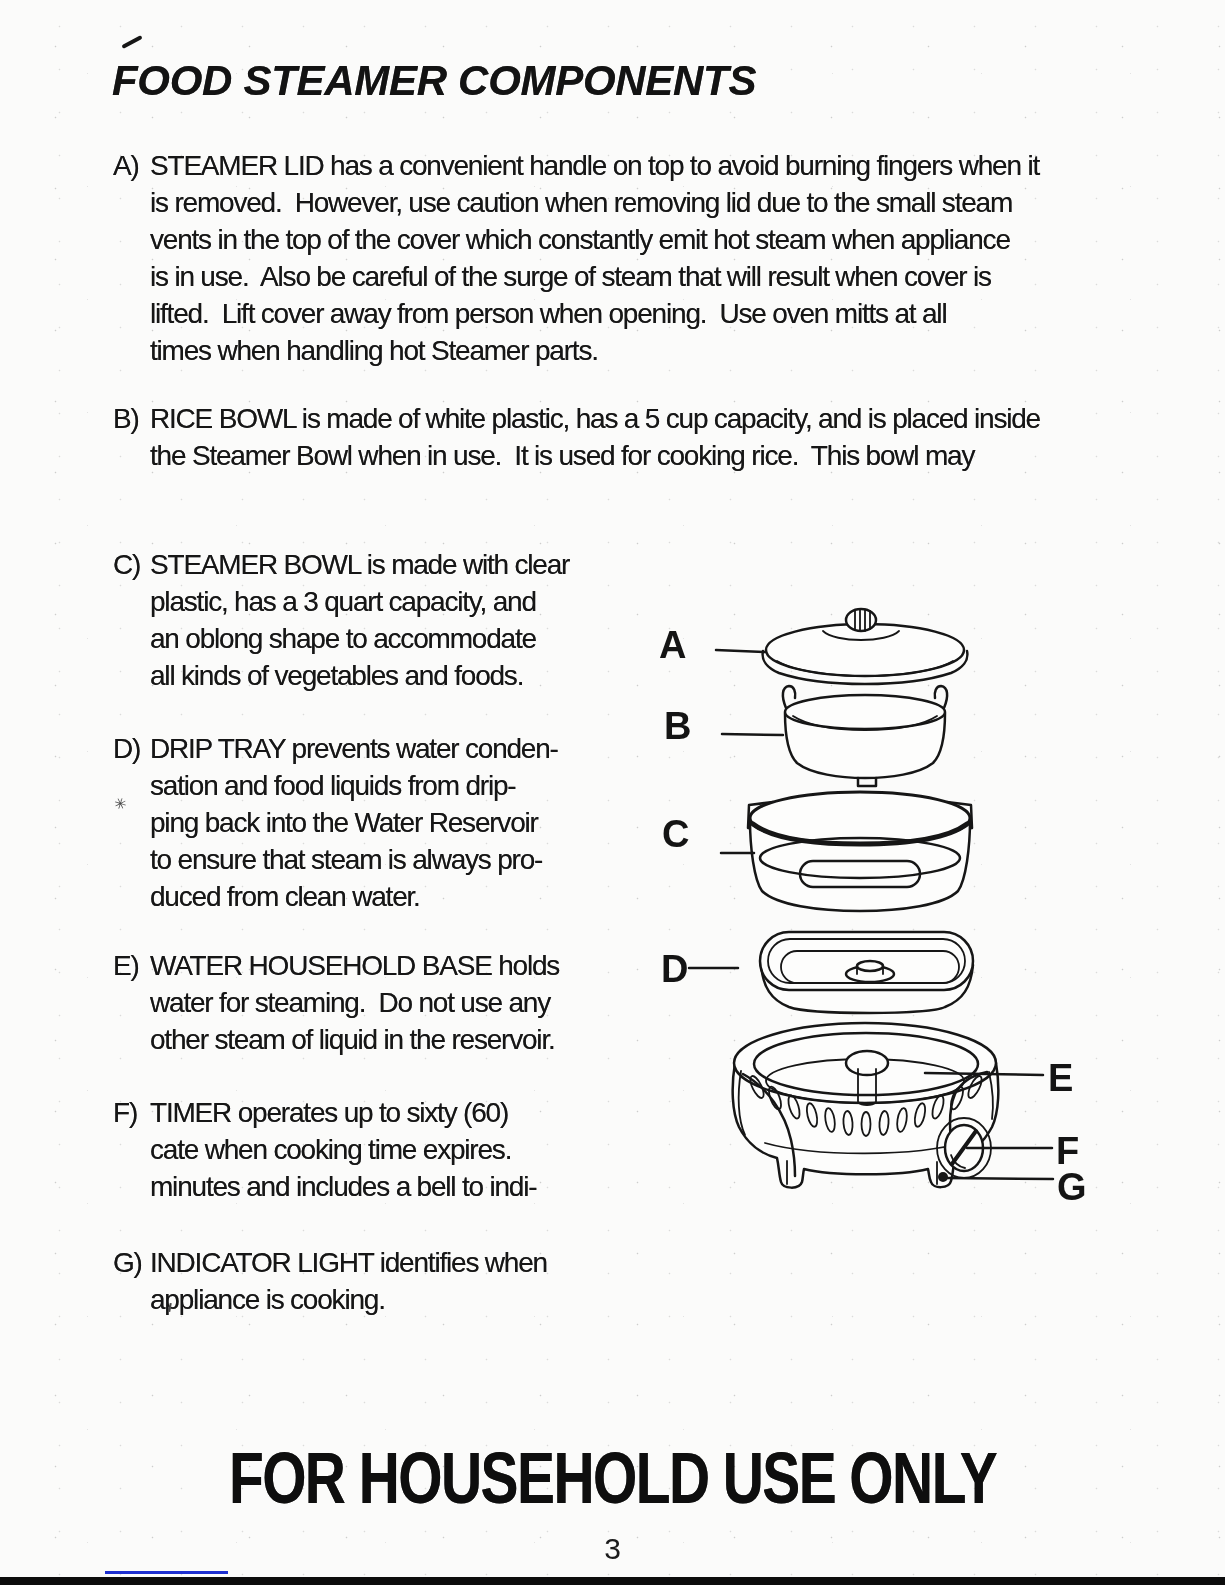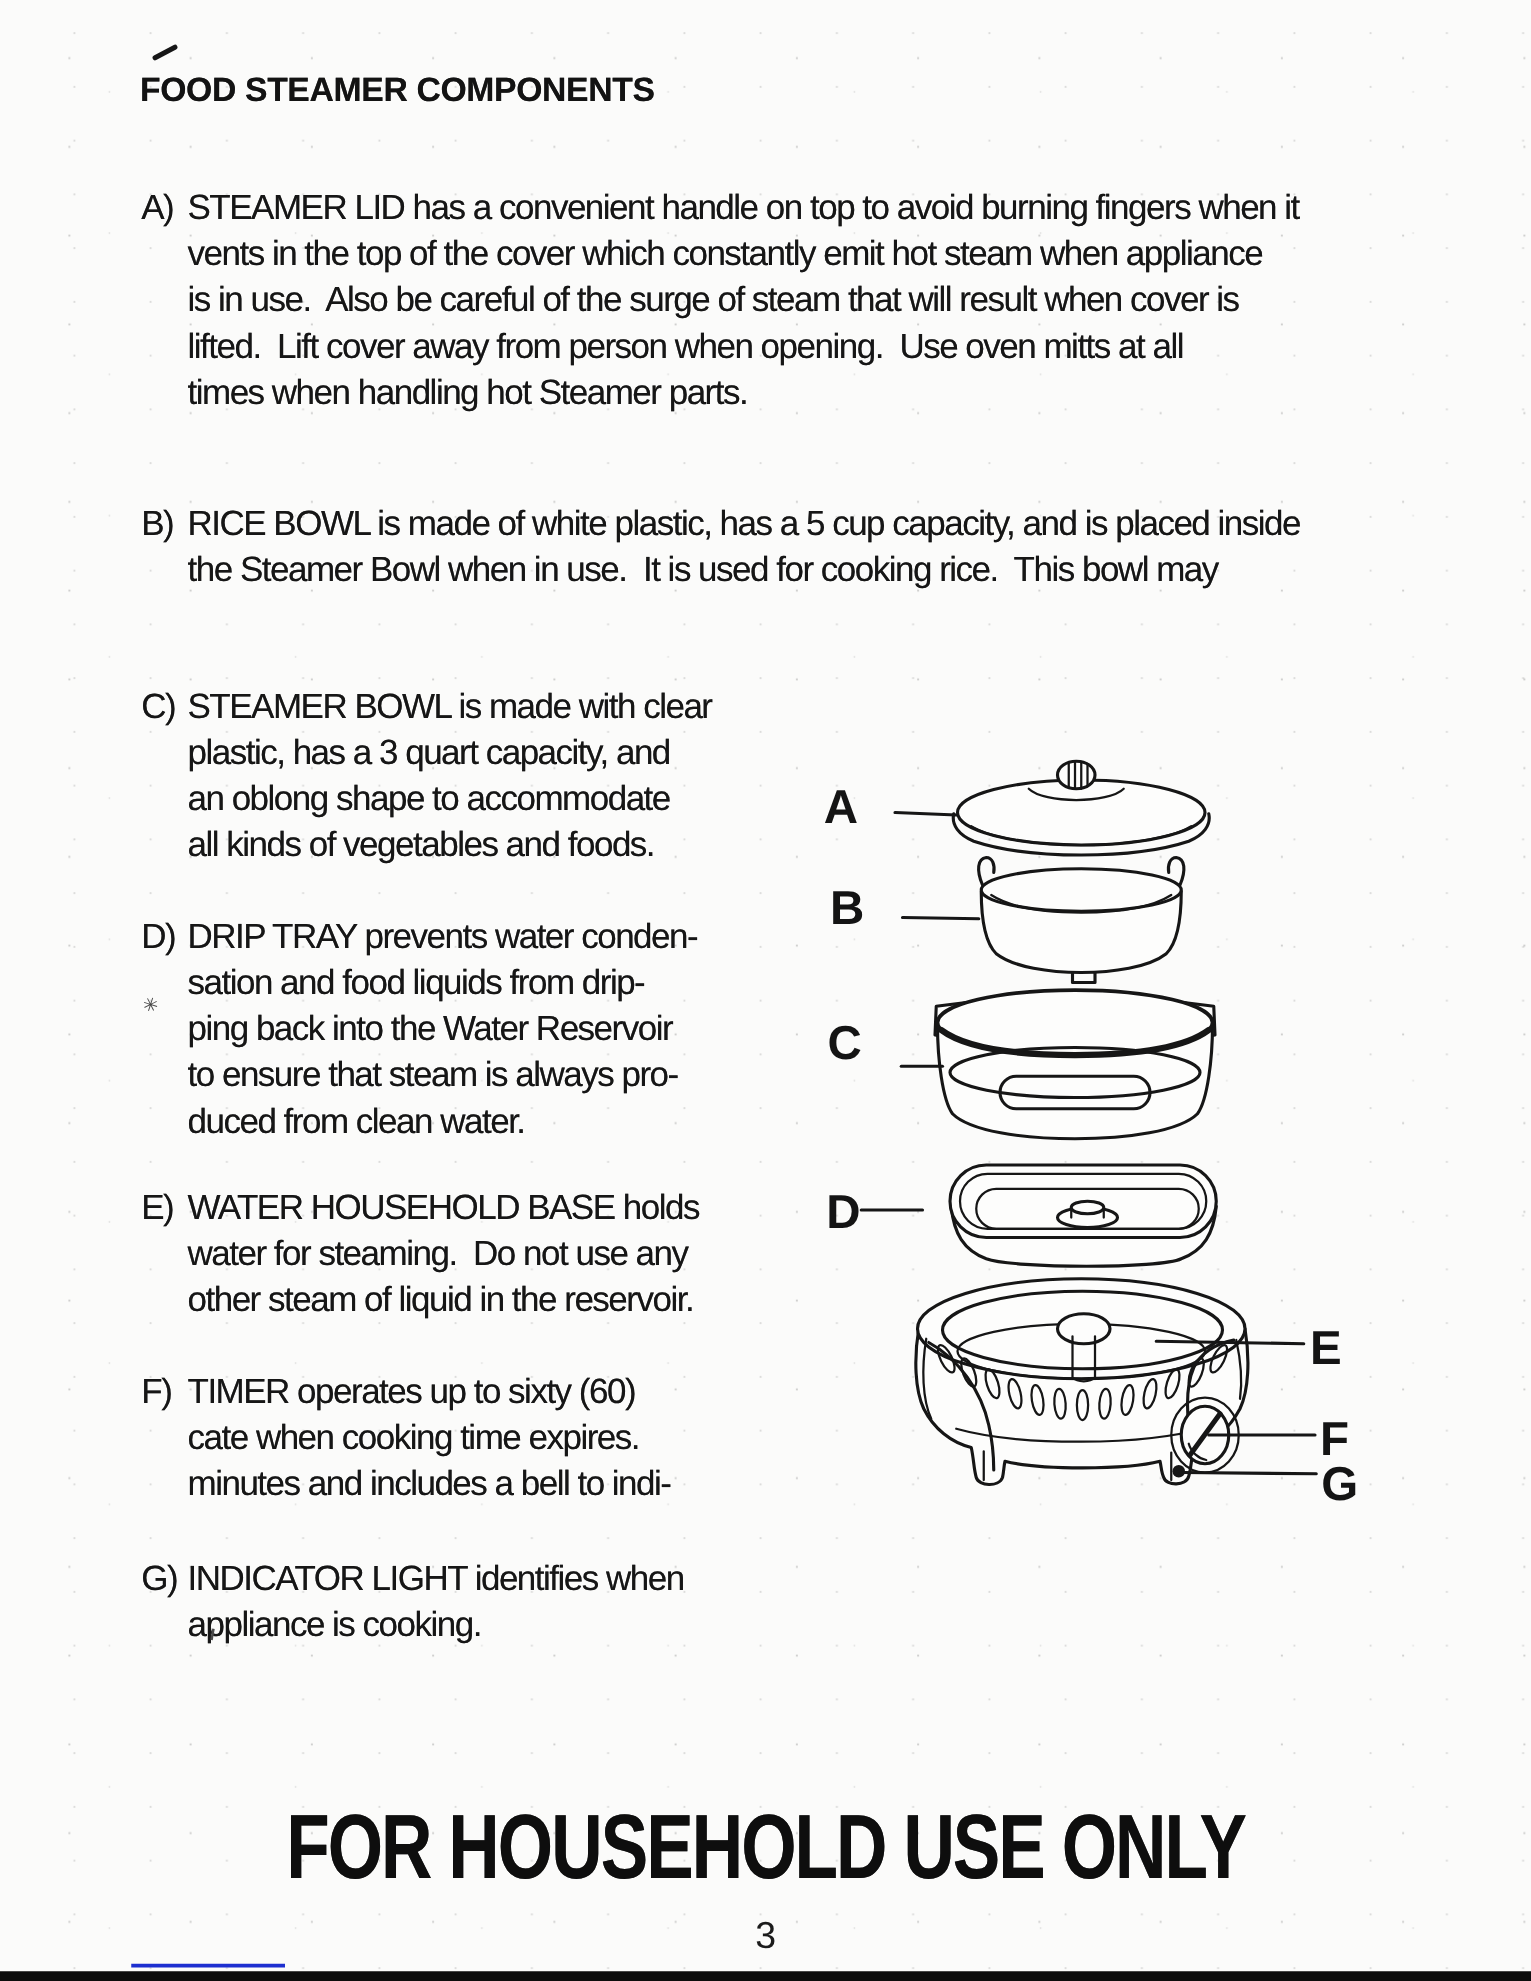--- a/index.html
+++ b/index.html
@@ -6,21 +6,21 @@
   body{width:1225px;height:1585px;overflow:hidden;
     font-family:"Liberation Sans","DejaVu Sans",sans-serif;color:#161616;}
   .page{position:relative;width:1225px;height:1585px;background:#fbfbfa;
     background-image:
       radial-gradient(circle, rgba(20,20,20,.20) .6px, transparent 1.1px),
       radial-gradient(circle, rgba(20,20,20,.14) .6px, transparent 1.1px),
       radial-gradient(circle, rgba(20,20,20,.10) .5px, transparent 1px);
     background-size:97px 71px,61px 43px,149px 113px;
     background-position:7px 11px,29px 5px,13px 17px;}
   .title{position:absolute;left:112px;top:57px;margin:0;
-    font-size:27px;font-weight:700;letter-spacing:-.3px;
+    font-size:42px;font-weight:700;font-style:italic;letter-spacing:-.3px;
     color:#131313;text-shadow:0 0 .4px rgba(0,0,0,.65);}
   .stray-slash{position:absolute;left:121px;top:40px;width:22px;height:4px;
     background:#161616;transform:rotate(-28deg);border-radius:2px;}
   .para{position:absolute;left:113px;font-size:28px;line-height:37px;
     letter-spacing:-1.2px;text-shadow:0 0 .35px rgba(0,0,0,.6);}
   .plabel{position:absolute;left:0;top:0;white-space:pre;}
   .plines{margin-left:37px;}
   .plines div{white-space:pre;height:37px;}
   .plines b{font-weight:400;letter-spacing:-1.2px;}
   .margin-mark{position:absolute;left:114px;top:795px;font-size:15px;color:#2a2a2a;
@@ -49,20 +49,21 @@
 
 <div class="page">
 
   <div class="stray-slash"></div>
   <h1 class="title">FOOD STEAMER COMPONENTS</h1>
 
   <section class="para" style="top:147px">
     <span class="plabel">A)</span>
     <div class="plines">
         <div><span>STEAMER LID has a convenient handle on top to avoid burning fingers when it</span></div>
+        <div><span>is removed.  However, use caution when removing lid due to the small steam</span></div>
         <div><span>vents in the top of the cover which constantly emit hot steam when appliance</span></div>
         <div><span>is in use.  Also be careful of the surge of steam that will result when cover is</span></div>
         <div><span>lifted.  Lift cover away from person when opening.  </span><b>Use oven mitts at all</b></div>
         <div><b>times when handling hot Steamer parts.</b></div>
       </div>
   </section>
 
   <section class="para" style="top:400px">
     <span class="plabel">B)</span>
     <div class="plines">

